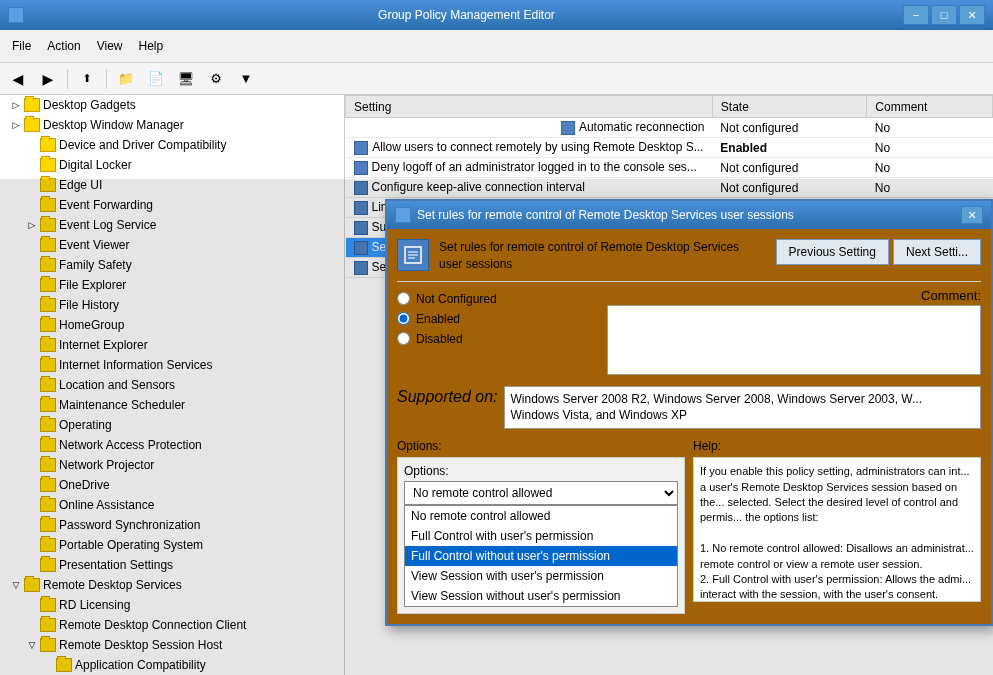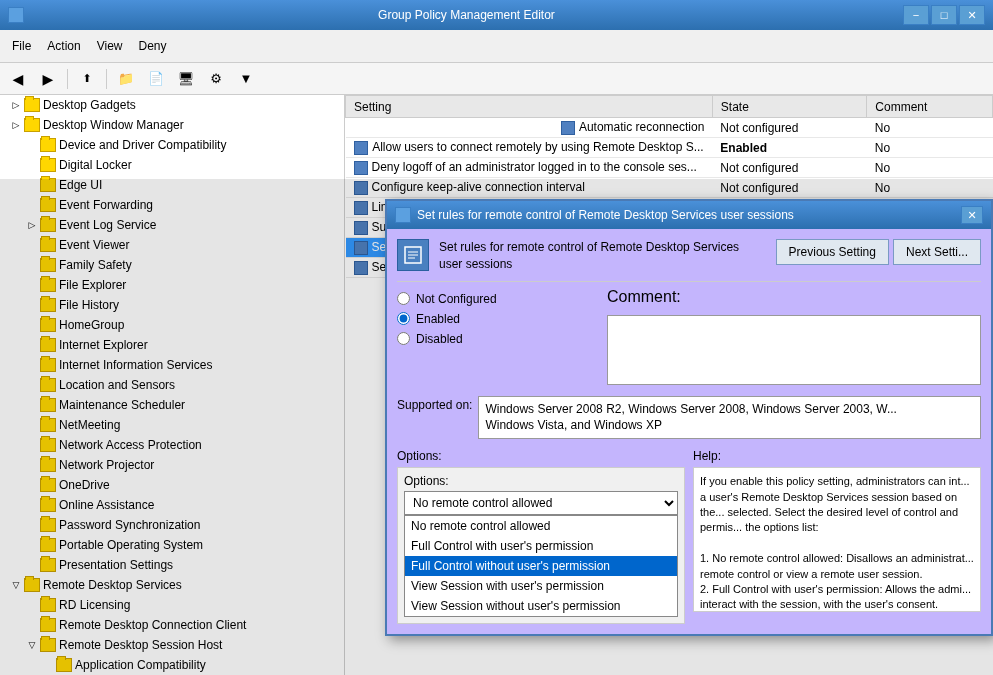--- a/index.html
+++ b/index.html
@@ -191,21 +191,21 @@
       background: rgba(0,0,0,0.1);
       z-index: 10;
     }
 
     
     .modal {
       position: absolute;
       top: 20px;
       left: 385px;
       width: 608px;
-      background: #c4b5fd;
+      background: #a16207;
       border: 2px solid #4a7ab5;
       box-shadow: 4px 4px 12px rgba(0,0,0,0.4);
       z-index: 20;
     }
     .modal-title-bar {
       background: linear-gradient(to bottom, #4a90d9, #2c6faf);
       height: 28px;
       display: flex;
       align-items: center;
       padding: 0 8px;
@@ -299,43 +299,45 @@
       gap: 6px;
       font-size: 12px;
       cursor: pointer;
     }
     .radio-input {
       width: 13px; height: 13px;
       accent-color: #0066cc;
     }
 
     .comment-label {
-      font-size: 16px;
-      margin-bottom: 9px;
+      font-size: 13px;
+      margin-bottom: 2px;
+      text-align: right;
     }
     .comment-box {
       width: 100%;
       height: 70px;
       border: 1px solid #999;
       background: white;
       resize: none;
       font-size: 12px;
       padding: 2px;
     }
 
     .supported-row {
       display: flex;
       align-items: flex-start;
       margin-top: 8px;
       gap: 6px;
     }
     .supported-label {
-      font-size: 12px;
+      font-size: 16px;
       flex-shrink: 0;
       padding-top: 2px;
+      font-style: italic;
     }
     .supported-box {
       flex: 1;
       background: white;
       border: 1px solid #999;
       padding: 4px 6px;
       font-size: 12px;
       line-height: 1.4;
       min-height: 40px;
     }
@@ -414,21 +416,21 @@
     <div class="title-btn">−</div>
     <div class="title-btn">□</div>
     <div class="title-btn close">✕</div>
   </div>
 </div>
 
 <div class="menu-bar">
   <div class="menu-item">File</div>
   <div class="menu-item">Action</div>
   <div class="menu-item">View</div>
-  <div class="menu-item">Deny</div>
+  <div class="menu-item">Help</div>
 </div>
 
 <div class="toolbar">
   <div class="toolbar-btn">◀</div>
   <div class="toolbar-btn">▶</div>
   <div class="toolbar-sep"></div>
   <div class="toolbar-btn" style="font-size:11px;">⬆</div>
   <div class="toolbar-sep"></div>
   <div class="toolbar-btn" style="font-size:13px;">📁</div>
   <div class="toolbar-btn" style="font-size:13px;">📄</div>
@@ -535,21 +537,21 @@
       <div class="tree-item">
         <span class="tree-indent" style="width:20px;"></span>
         <span class="tree-expand" style="opacity:0;"> </span>
         <span class="folder-icon"></span>
         <span class="tree-label">Maintenance Scheduler</span>
       </div>
       <div class="tree-item">
         <span class="tree-indent" style="width:20px;"></span>
         <span class="tree-expand" style="opacity:0;"> </span>
         <span class="folder-icon"></span>
-        <span class="tree-label">NetMeeting</span>
+        <span class="tree-label">Operating</span>
       </div>
       <div class="tree-item">
         <span class="tree-indent" style="width:20px;"></span>
         <span class="tree-expand" style="opacity:0;"> </span>
         <span class="folder-icon"></span>
         <span class="tree-label">Network Access Protection</span>
       </div>
       <div class="tree-item">
         <span class="tree-indent" style="width:20px;"></span>
         <span class="tree-expand" style="opacity:0;"> </span>

